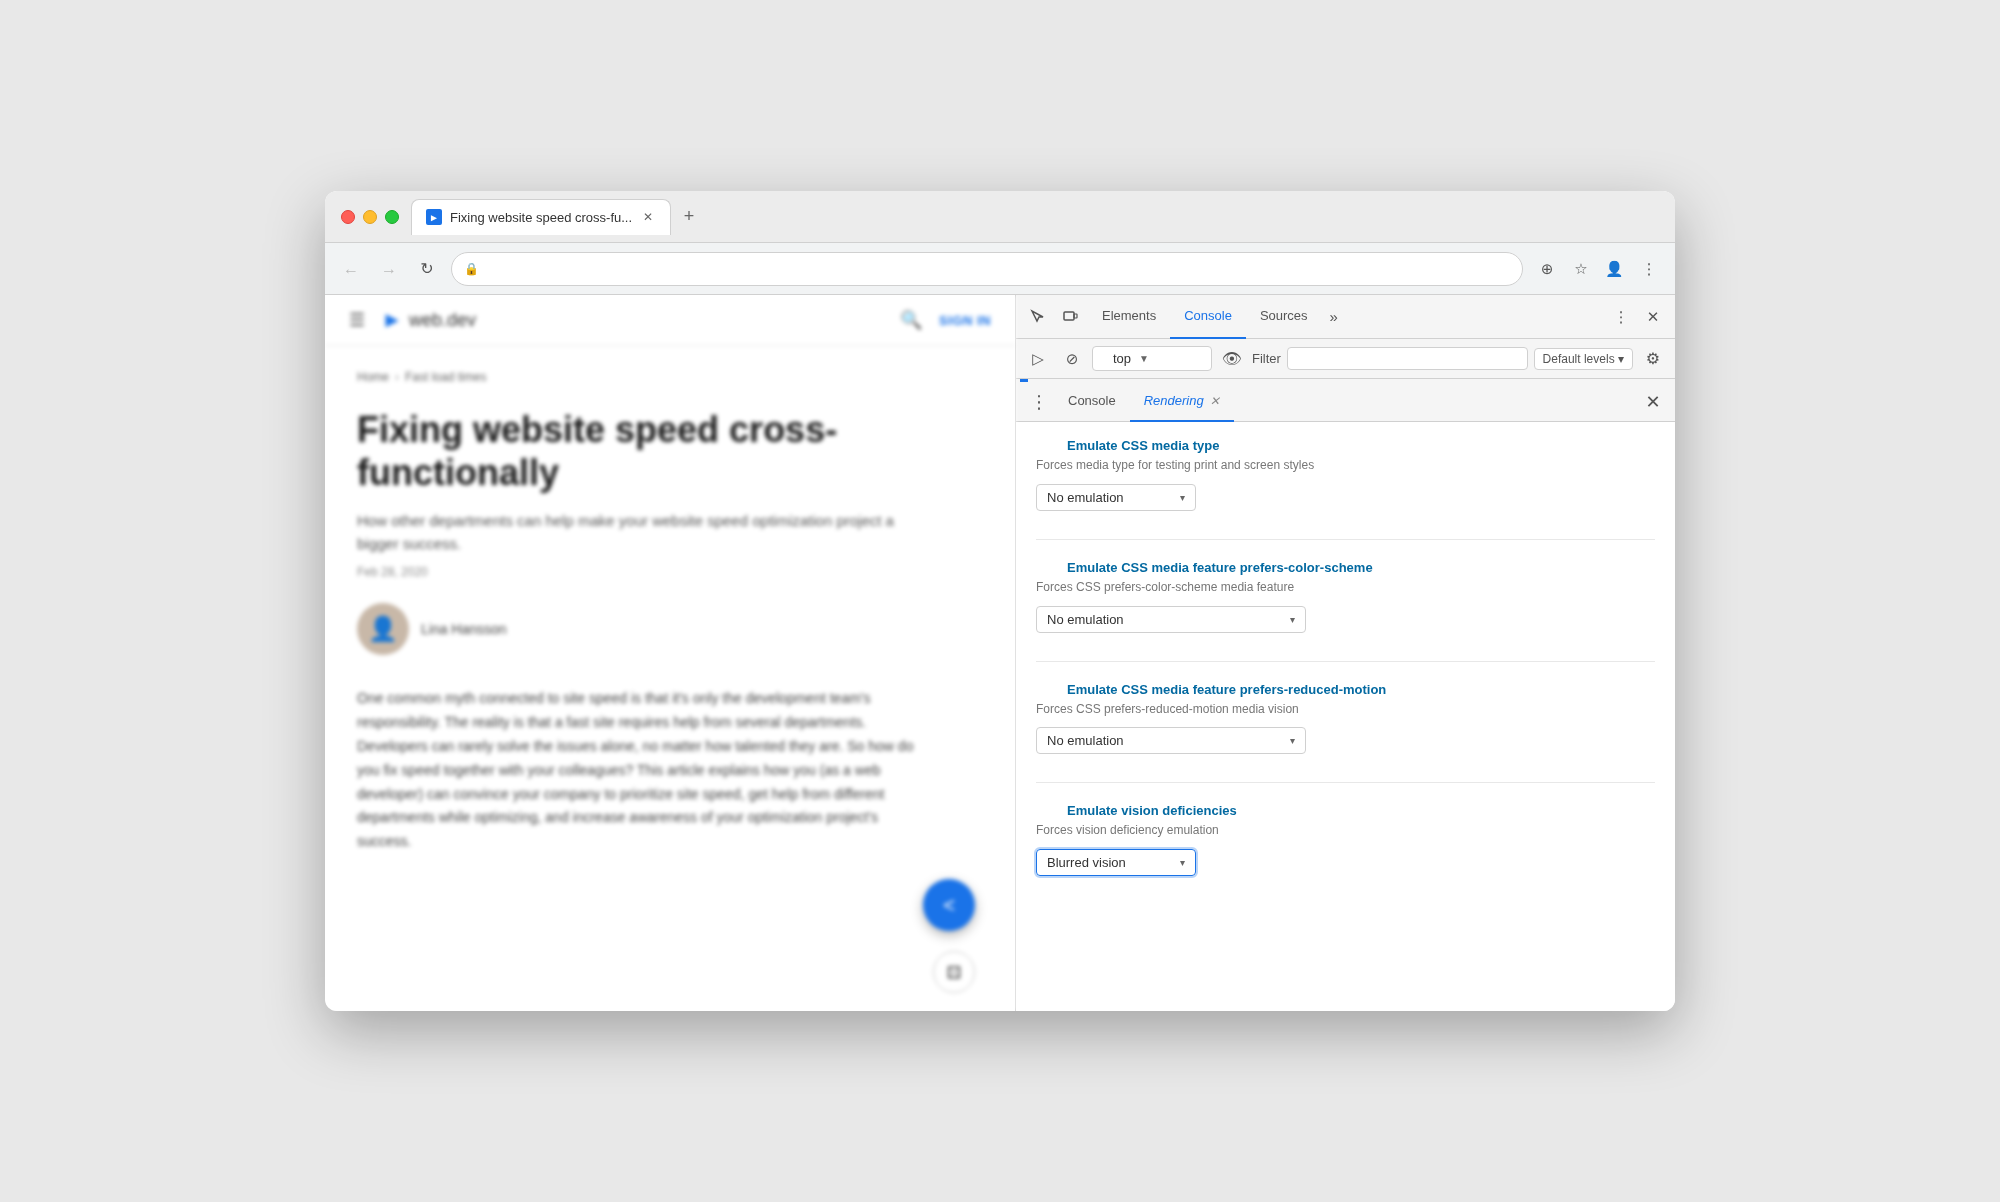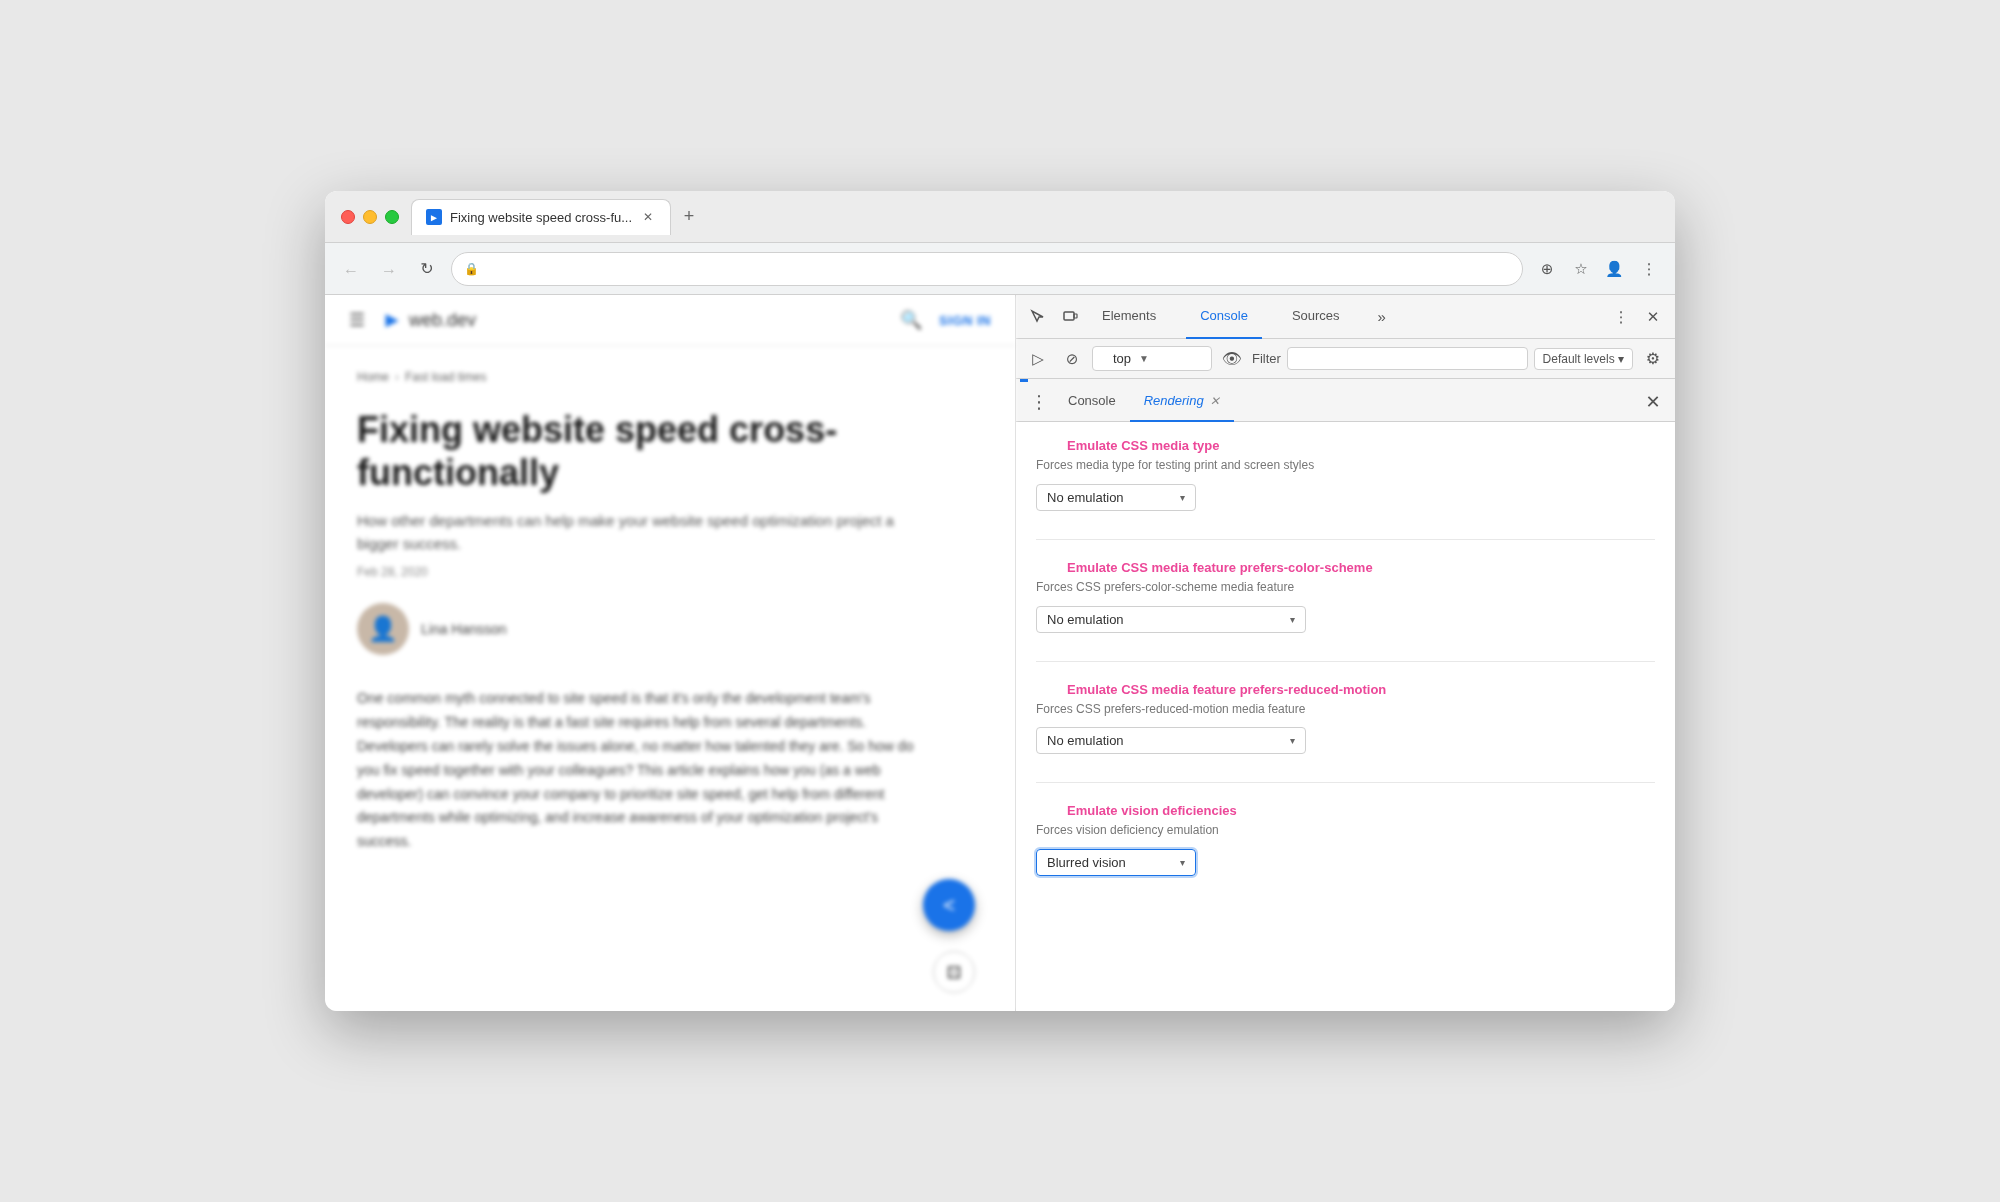--- a/index.html
+++ b/index.html
@@ -383,21 +383,21 @@
       align-items: center;
       justify-content: center;
       cursor: pointer;
       color: #555;
       font-size: 15px;
     }
 
     .dt-tabs {
       display: flex;
       align-items: center;
-      gap: 16px;
+      gap: 0;
       flex: 1;
     }
 
     .dt-tab {
       padding: 8px 14px;
       font-size: 13px;
       color: #555;
       cursor: pointer;
       border-bottom: 2px solid transparent;
       height: 44px;
@@ -570,21 +570,21 @@
       padding: 16px 20px;
     }
 
     .render-section {
       margin-bottom: 28px;
     }
 
     .render-section-title {
       font-size: 13px;
       font-weight: 600;
-      color: #ec4899;
+      color: #0369a1;
       margin-bottom: 4px;
       padding-left: 31px;
     }
 
     .render-section-desc {
       font-size: 12px;
       color: #777;
       margin-bottom: 10px;
       line-height: 1.4;
     }
@@ -786,21 +786,21 @@
           <div class="render-dropdown wide">
             <span>No emulation</span>
             <span class="dropdown-arrow">▾</span>
           </div>
         </div>
 
         <div class="divider"></div>
 
         <div class="render-section">
           <div class="render-section-title">Emulate CSS media feature prefers-reduced-motion</div>
-          <div class="render-section-desc">Forces CSS prefers-reduced-motion media feature</div>
+          <div class="render-section-desc">Forces CSS prefers-reduced-motion media vision</div>
           <div class="render-dropdown wide">
             <span>No emulation</span>
             <span class="dropdown-arrow">▾</span>
           </div>
         </div>
 
         <div class="divider"></div>
 
         <div class="render-section">
           <div class="render-section-title">Emulate vision deficiencies</div>

